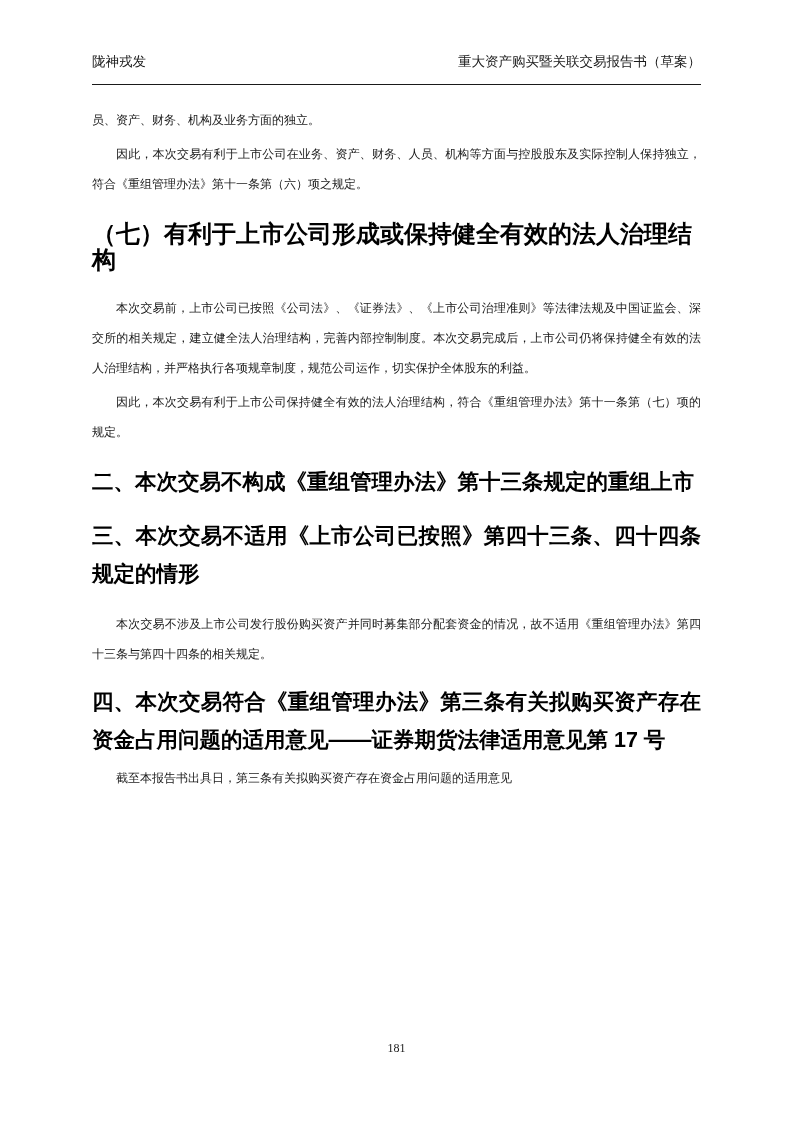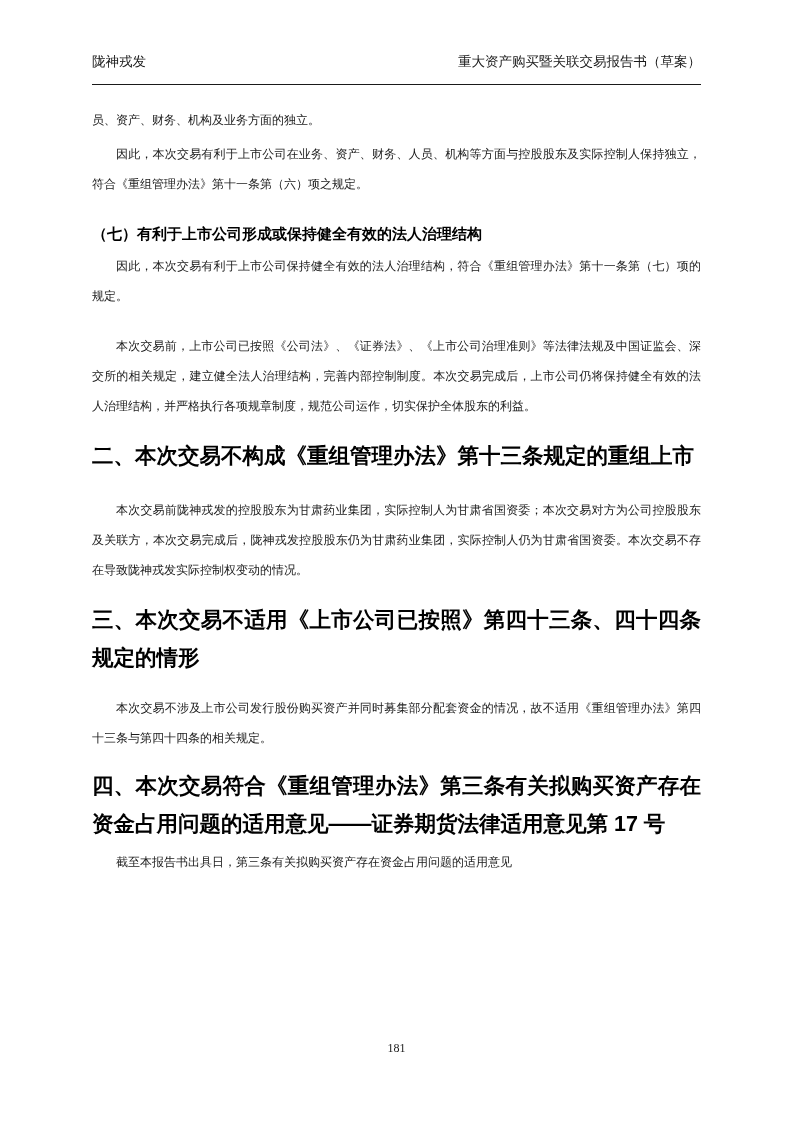--- a/index.html
+++ b/index.html
@@ -35,21 +35,21 @@
     line-height: 30px;
     text-align: justify;
     text-indent: 2em;
     margin: 12px 0 0 0;
   }
   .no-indent { text-indent: 0; }
 
   .h-sub {
     font-family: Liberation Serif, serif;
     font-weight: bold;
-    font-size: 15px;
+    font-size: 24px;
     line-height: 26px;
     margin: 22px 0 0 0;
     color: #000;
   }
   .h-main {
     font-family: "Liberation Sans", "DejaVu Sans", sans-serif;
     font-weight: bold;
     font-size: 21.5px;
     line-height: 38px;
     text-align: justify;
@@ -82,27 +82,26 @@
     <span class="left">陇神戎发</span>
     <span class="right">重大资产购买暨关联交易报告书（草案）</span>
   </div>
 
   <p class="body-text no-indent mt20">员、资产、财务、机构及业务方面的独立。</p>
 
   <p class="body-text mt12">因此，本次交易有利于上市公司在业务、资产、财务、人员、机构等方面与控股股东及实际控制人保持独立，符合《重组管理办法》第十一条第（六）项之规定。</p>
 
   <div class="h-sub mt22">（七）有利于上市公司形成或保持健全有效的法人治理结构</div>
 
+  <p class="body-text mt20">本次交易前，上市公司已按照《公司法》、《证券法》、《上市公司治理准则》等法律法规及中国证监会、深交所的相关规定，建立健全法人治理结构，完善内部控制制度。本次交易完成后，上市公司仍将保持健全有效的法人治理结构，并严格执行各项规章制度，规范公司运作，切实保护全体股东的利益。</p>
+
   <p class="body-text mt12">因此，本次交易有利于上市公司保持健全有效的法人治理结构，符合《重组管理办法》第十一条第（七）项的规定。</p>
-
-  <p class="body-text mt20">本次交易前，上市公司已按照《公司法》、《证券法》、《上市公司治理准则》等法律法规及中国证监会、深交所的相关规定，建立健全法人治理结构，完善内部控制制度。本次交易完成后，上市公司仍将保持健全有效的法人治理结构，并严格执行各项规章制度，规范公司运作，切实保护全体股东的利益。</p>
 
   <div class="h-main mt16">二、本次交易不构成《重组管理办法》第十三条规定的重组上市</div>
 
-  <p class="body-text mt20">本次交易前陇神戎发的控股股东为甘肃药业集团，实际控制人为甘肃省国资委；本次交易对方为公司控股股东及关联方，本次交易完成后，陇神戎发控股股东仍为甘肃药业集团，实际控制人仍为甘肃省国资委。本次交易不存在导致陇神戎发实际控制权变动的情况。</p>
 
   <div class="h-main mt16">三、本次交易不适用《上市公司已按照》第四十三条、四十四条规定的情形</div>
 
   <p class="body-text mt16">本次交易不涉及上市公司发行股份购买资产并同时募集部分配套资金的情况，故不适用《重组管理办法》第四十三条与第四十四条的相关规定。</p>
 
   <div class="h-main mt14">四、本次交易符合《重组管理办法》第三条有关拟购买资产存在资金占用问题的适用意见——证券期货法律适用意见第 17 号</div>
 
   <p class="body-text mt12">截至本报告书出具日，第三条有关拟购买资产存在资金占用问题的适用意见</p>
 
   <div class="page-number">181</div>

